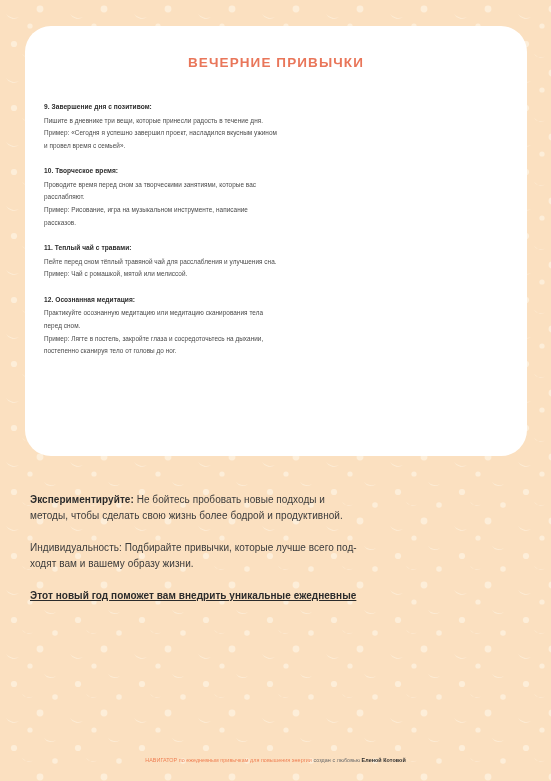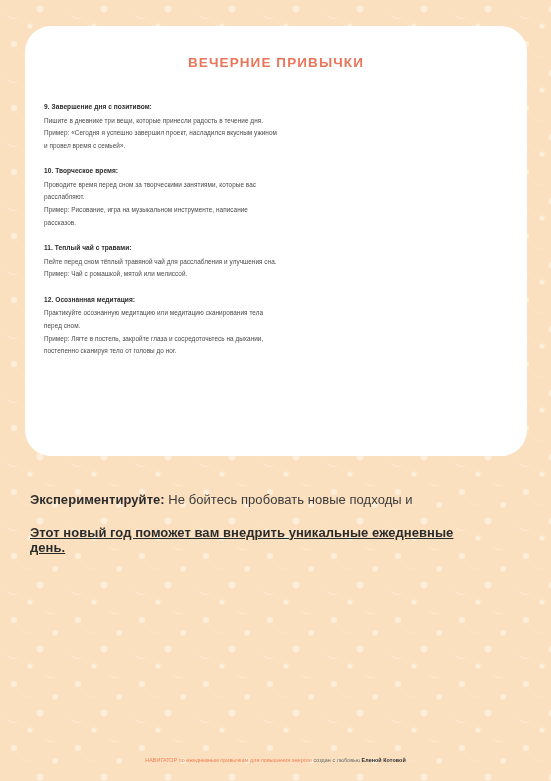--- a/index.html
+++ b/index.html
@@ -56,21 +56,21 @@
     letter-spacing:.05px;
   }
   #outro{
     position:absolute;
     left:30px;top:492px;
     width:466px;
     z-index:2;
   }
   .outro-block{margin-bottom:17px;}
   .outro-line{
-    font-size:13px;
+    font-size:10px;
     color:#3b3b3b;
     line-height:15.5px;
     letter-spacing:.05px;
   }
   .outro-lead{font-weight:bold;color:#2b2b2b;}
   .outro-strong .outro-line{font-weight:bold;color:#2b2b2b;text-decoration:underline;}
   #footer{
     position:absolute;
     left:0;right:0;bottom:18px;
     text-align:center;
@@ -128,24 +128,26 @@
         <div class="sec-line">перед сном.</div>
         <div class="sec-line">Пример: Лягте в постель, закройте глаза и сосредоточьтесь на дыхании,</div>
         <div class="sec-line">постепенно сканируя тело от головы до ног.</div>
       </div>
     </div>
 </div>
 
 <div id="outro">
     <div class="outro-block">
       <div class="outro-line"><span class="outro-lead">Экспериментируйте:</span><span> Не бойтесь пробовать новые подходы и</span></div>
+      <div class="outro-line">методы, чтобы сделать свою жизнь более бодрой и продуктивной.</div>
     </div>
     <div class="outro-block">
+      <div class="outro-line">Индивидуальность: Подбирайте привычки, которые лучше всего под-</div>
+      <div class="outro-line">ходят вам и вашему образу жизни.</div>
     </div>
     <div class="outro-block outro-strong">
       <div class="outro-line">Этот новый год поможет вам внедрить уникальные ежедневные</div>
-      <div class="outro-line">день.</div>
     </div>
   </div>
 
 <div id="footer">
   <span class="foot-a">НАВИГАТОР по ежедневным привычкам для повышения энергии</span><span class="foot-b"> создан с любовью </span><span class="foot-c">Еленой Котовой</span>
 </div>
 
 </body></html>

